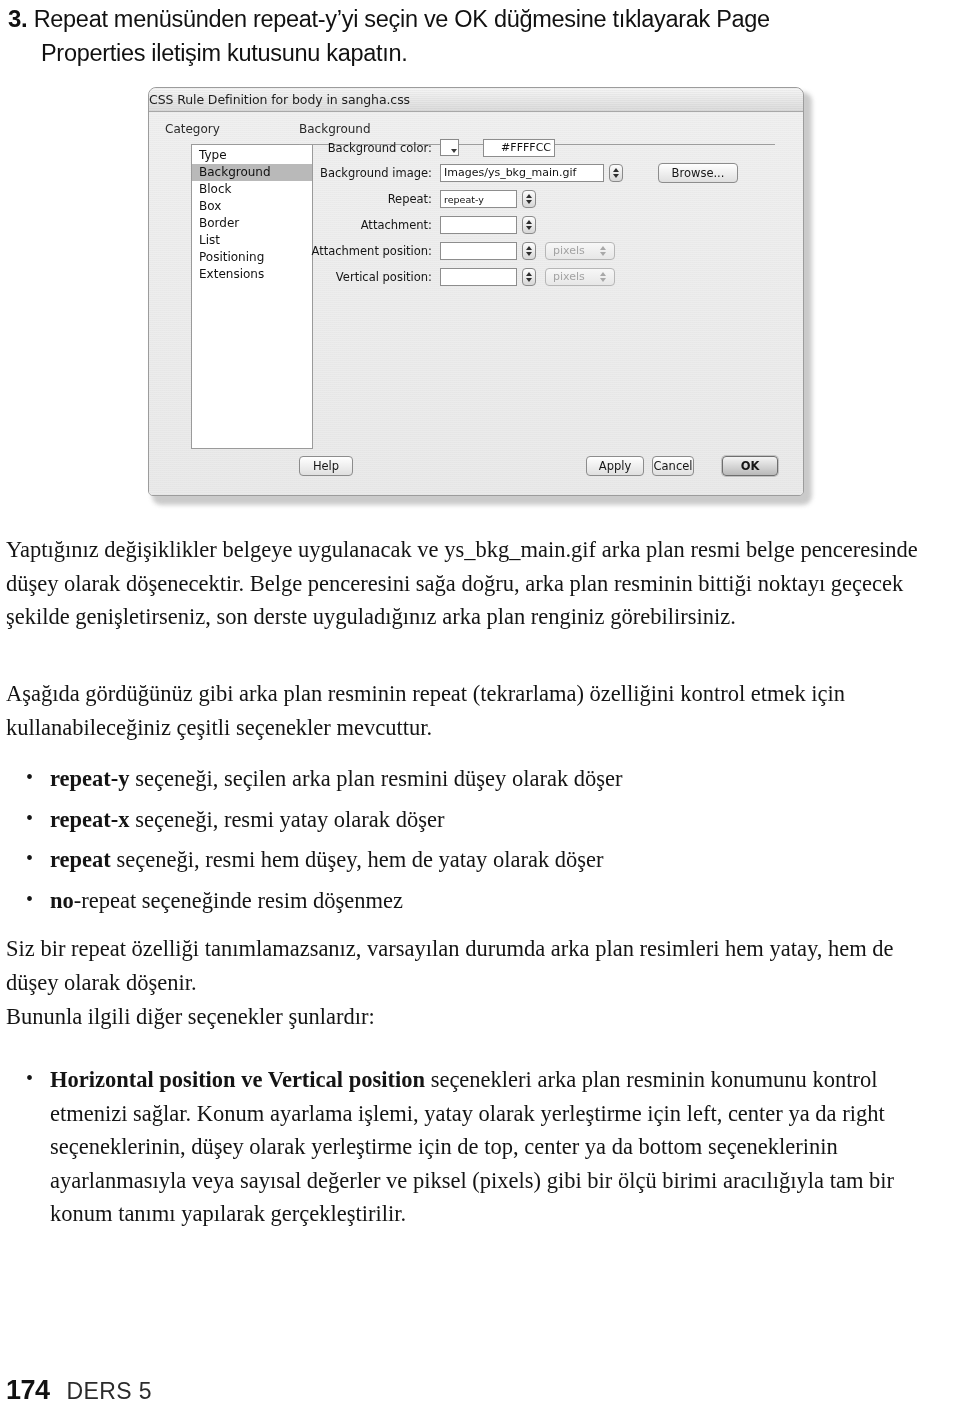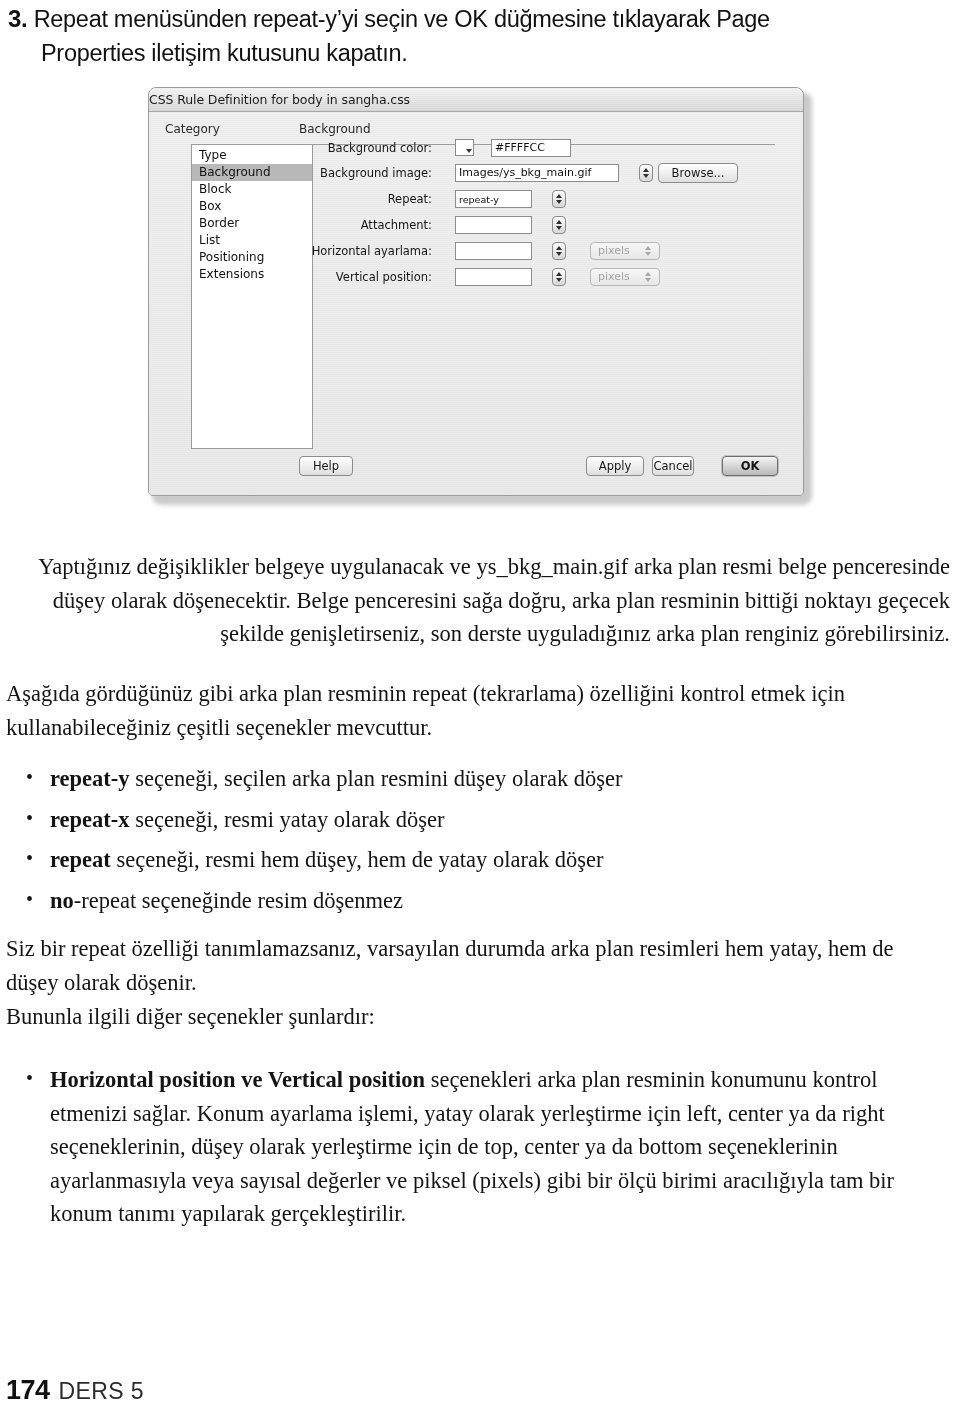--- a/index.html
+++ b/index.html
@@ -144,21 +144,20 @@
     width: 476px;
     height: 1px;
     background: #9d9d9d;
   }
 
   .field-row {
     position: absolute;
     display: flex;
     align-items: center;
     height: 19px;
-    gap: 15px;
   }
   .field-label {
     font-family: "DejaVu Sans", sans-serif;
     font-size: 11.5px;
     color: #151515;
     text-align: right;
     white-space: nowrap;
   }
   .txtbox {
     background: #fff;
@@ -292,21 +291,21 @@
   .prose {
     position: absolute;
     left: 6px;
     width: 944px;
     font-family: "Liberation Serif", serif;
     font-size: 22.5px;
     line-height: 33.5px;
     color: #141414;
     text-align: left;
   }
-  .p1 { top: 550px; text-align: right; }
+  .p1 { top: 533px; }
   .p2 { top: 677px; }
   .p3 { top: 932px; }
   .p4 { top: 1000px; }
 
   .bullets {
     position: absolute;
     left: 6px;
     width: 944px;
   }
   .b1 { top: 762px; }
@@ -332,21 +331,21 @@
   .bullet b { font-weight: bold; }
 
   
   .footer {
     position: absolute;
     left: 6px;
     bottom: 8px;
     font-family: "Liberation Sans", sans-serif;
     display: flex;
     align-items: baseline;
-    gap: 9px;
+    gap: 17px;
   }
   .footer .pagenum {
     font-size: 27px;
     font-weight: bold;
     color: #111;
     letter-spacing: -0.5px;
   }
   .footer .chapter {
     font-size: 23px;
     color: #2b2b2b;
@@ -384,21 +383,21 @@
         <div class="cat-item">Positioning</div>
         <div class="cat-item">Extensions</div>
       </div>
 
       <div class="pane-title">Background</div>
       <div class="pane-rule"></div>
 
       <div class="field-row" style="left:150px; top:26px;">
         <span class="field-label" style="width:133px;">Background color:</span>
         <span class="swatch" style="margin-left:8px;"></span>
-        <span class="txtbox" style="margin-left:2px; width:80px;">#FFFFCC</span>
+        <span class="txtbox" style="margin-left:24px; width:72px;text-align:right;">#FFFFCC</span>
       </div>
 
       <div class="field-row" style="left:150px; top:51px;">
         <span class="field-label" style="width:133px;">Background image:</span>
         <span class="txtbox" style="margin-left:8px; width:164px;">Images/ys_bkg_main.gif</span>
         <span class="stepper"></span>
       </div>
       <div class="btn browse-btn">Browse...</div>
 
       <div class="field-row" style="left:150px; top:77px;">
@@ -407,21 +406,21 @@
         <span class="stepper"></span>
       </div>
 
       <div class="field-row" style="left:150px; top:103px;">
         <span class="field-label" style="width:133px;">Attachment:</span>
         <span class="txtbox" style="margin-left:8px; width:77px;"></span>
         <span class="stepper"></span>
       </div>
 
       <div class="field-row" style="left:150px; top:129px;">
-        <span class="field-label" style="width:133px;">Horizontal ayarlama:</span>
+        <span class="field-label" style="width:133px;">Attachment position:</span>
         <span class="txtbox" style="margin-left:8px; width:77px;"></span>
         <span class="stepper"></span>
         <span class="unitbox">
           <span class="unit-text">pixels</span>
           <span class="unit-arrows"></span>
         </span>
       </div>
 
       <div class="field-row" style="left:150px; top:155px;">
         <span class="field-label" style="width:133px;">Vertical position:</span>

